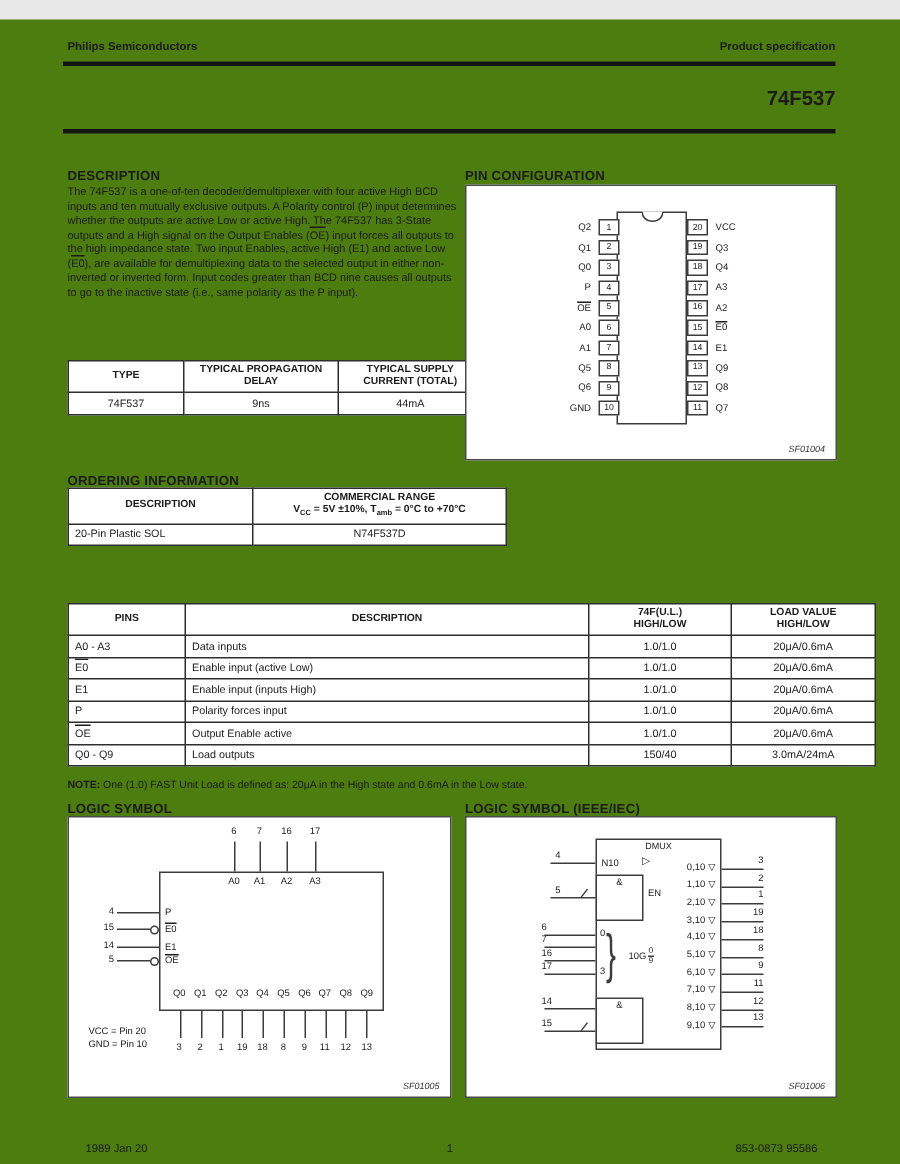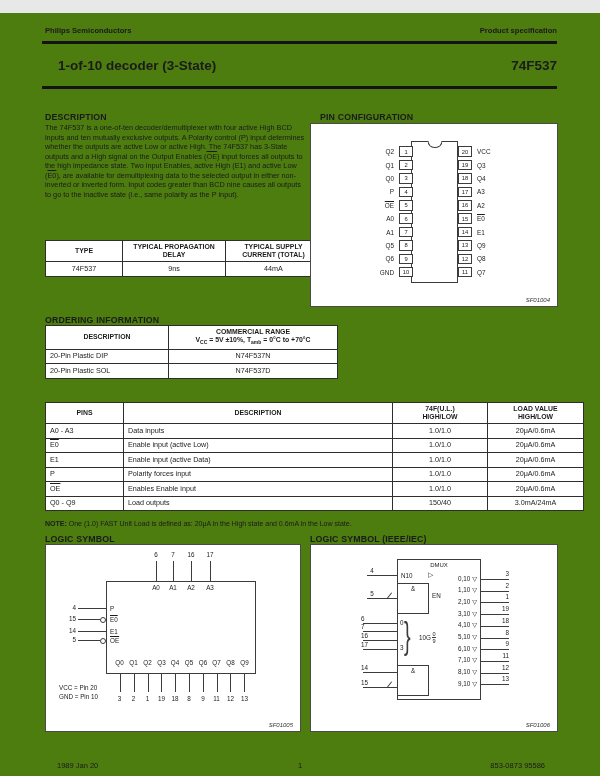--- a/index.html
+++ b/index.html
@@ -46,21 +46,20 @@
 </style>
 </head>
 <body>
 
 <div class="page">
 
   <div class="abs b" style="left:45px;top:13px;font-size:7.6px;">Philips Semiconductors</div>
   <div class="abs b" style="right:43px;top:13px;font-size:7.6px;">Product specification</div>
   <div class="rule" style="top:27.5px;"></div>
 
-  <div class="abs b" style="left:58px;top:45px;font-size:13.5px;">1-of-10 decoder (3-State)</div>
   <div class="abs b" style="right:43px;top:45px;font-size:13.5px;">74F537</div>
   <div class="rule" style="top:72.5px;"></div>
 
   <div class="sec-h" style="left:45px;top:99px;">DESCRIPTION</div>
   <div class="abs" style="left:45px;top:110px;width:260px;font-size:7.3px;line-height:9.55px;"><span>The 74F537 is a one-of-ten decoder/demultiplexer with four active High BCD inputs and ten mutually exclusive outputs. A Polarity control (P) input determines whether the outputs are active Low or active High. The 74F537 has 3-State outputs and a High signal on the Output Enables (</span><span class="ov">OE</span><span>) input forces all outputs to the high impedance state. Two input Enables, active High (E1) and active Low (</span><span class="ov">E0</span><span>), are available for demultiplexing data to the selected output in either non-inverted or inverted form. Input codes greater than BCD nine causes all outputs to go to the inactive state (i.e., same polarity as the P input).</span></div>
 
   <table class="ds abs" style="left:45px;top:227px;width:255px;">
     <tbody>
         <tr>
       <th style="width:70px;">TYPE</th>
@@ -79,31 +78,27 @@
   <table class="ds abs" style="left:45px;top:312px;width:278px;">
     <tbody>
         <tr>
       <th style="width:116px;">DESCRIPTION</th>
       <th style="width:162px;">
         <span>COMMERCIAL RANGE</span><br>
         <span><span>V</span><sub>CC</sub><span> = 5V ±10%, T</span><sub>amb</sub><span> = 0°C to +70°C</span></span>
       </th>
     </tr>
     <tr>
-      <td>20-Pin Plastic DIP</td>
-      <td class="tc">N74F537N</td>
-    </tr>
-    <tr>
       <td>20-Pin Plastic SOL</td>
       <td class="tc">N74F537D</td>
     </tr>
   </tbody>
     </table>
 
-  <div class="sec-h" style="left:320px;top:99px;">PIN CONFIGURATION</div>
+  <div class="sec-h" style="left:310px;top:99px;">PIN CONFIGURATION</div>
   <div class="panel" style="left:310px;top:110px;width:246px;height:182px;">
     <div class="dip-body">
       <div class="dip-notch"></div>
     </div>
     <div class="dip-rows">
       <div class="dip-row">
           <span class="dlabL">Q2</span>
           <span class="dpin">1</span>
           <span class="dgap"></span>
           <span class="dpin">20</span>
@@ -191,33 +186,33 @@
       <td class="tc">20μA/0.6mA</td>
     </tr>
     <tr>
       <td><span class="ov">E0</span></td>
       <td>Enable input (active Low)</td>
       <td class="tc">1.0/1.0</td>
       <td class="tc">20μA/0.6mA</td>
     </tr>
     <tr>
       <td>E1</td>
-      <td>Enable input (active Data)</td>
+      <td>Enable input (inputs High)</td>
       <td class="tc">1.0/1.0</td>
       <td class="tc">20μA/0.6mA</td>
     </tr>
     <tr>
       <td>P</td>
       <td>Polarity forces input</td>
       <td class="tc">1.0/1.0</td>
       <td class="tc">20μA/0.6mA</td>
     </tr>
     <tr>
       <td><span class="ov">OE</span></td>
-      <td>Enables Enable input</td>
+      <td>Output Enable active</td>
       <td class="tc">1.0/1.0</td>
       <td class="tc">20μA/0.6mA</td>
     </tr>
     <tr>
       <td>Q0 - Q9</td>
       <td>Load outputs</td>
       <td class="tc">150/40</td>
       <td class="tc">3.0mA/24mA</td>
     </tr>
   </tbody>

